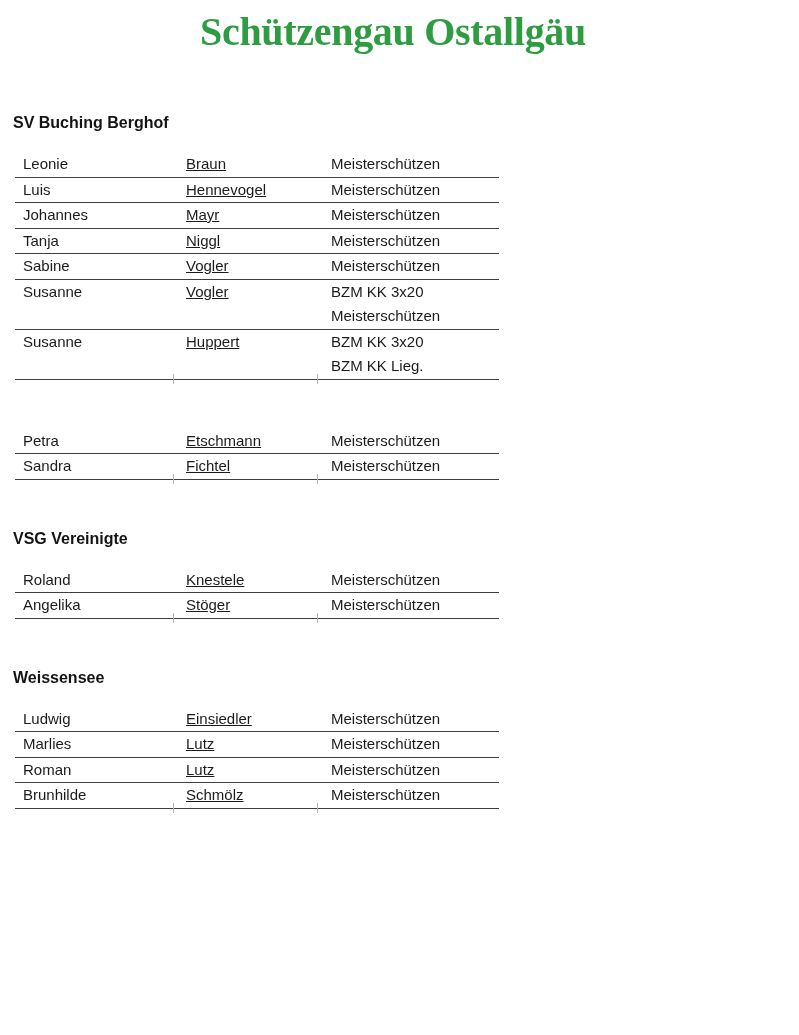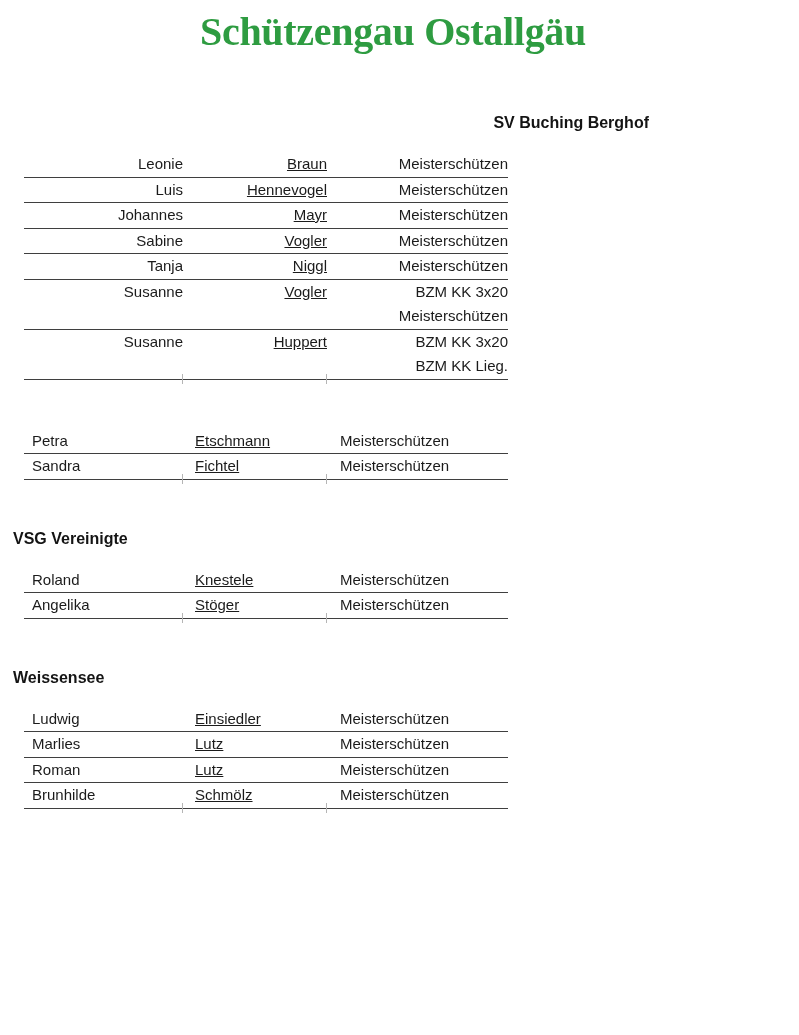--- a/index.html
+++ b/index.html
@@ -22,33 +22,33 @@
     text-align:center;
     letter-spacing:-0.3px;
     width:760px;
   }
   .logo{
     position:absolute;
     left:662px;top:6px;
     width:134px;height:134px;
   }
   .section{margin-top:49px;}
-  .section.first{margin-top:57px;text-align:right;}
+  .section.first{margin-top:57px;}
   .heading{
     margin:0 0 19px 0;
     font-size:16px;
     line-height:20px;
     font-weight:700;
     color:#141414;
   }
   table.tbl{
     border-collapse:collapse;
     table-layout:fixed;
     width:484px;
-    margin-left:11px;
+    margin-left:2px;
   }
   .tbl td{
     border-bottom:1px solid #3f3f3f;
     padding:0 0 0 8px;
     font-size:15px;
     line-height:24.5px;
     vertical-align:top;
     position:relative;
     white-space:nowrap;
   }
@@ -190,35 +190,35 @@
               </td>
               <td>
                 <div class="cell-line">Mayr</div>
               </td>
               <td>
                 <div class="cell-line">Meisterschützen</div>
               </td>
             </tr>
             <tr>
               <td>
+                <div class="cell-line">Tanja</div>
+              </td>
+              <td>
+                <div class="cell-line">Niggl</div>
+              </td>
+              <td>
+                <div class="cell-line">Meisterschützen</div>
+              </td>
+            </tr>
+            <tr>
+              <td>
                 <div class="cell-line">Sabine</div>
               </td>
               <td>
                 <div class="cell-line">Vogler</div>
-              </td>
-              <td>
-                <div class="cell-line">Meisterschützen</div>
-              </td>
-            </tr>
-            <tr>
-              <td>
-                <div class="cell-line">Tanja</div>
-              </td>
-              <td>
-                <div class="cell-line">Niggl</div>
               </td>
               <td>
                 <div class="cell-line">Meisterschützen</div>
               </td>
             </tr>
             <tr>
               <td>
                 <div class="cell-line">Susanne</div>
               </td>
               <td>

